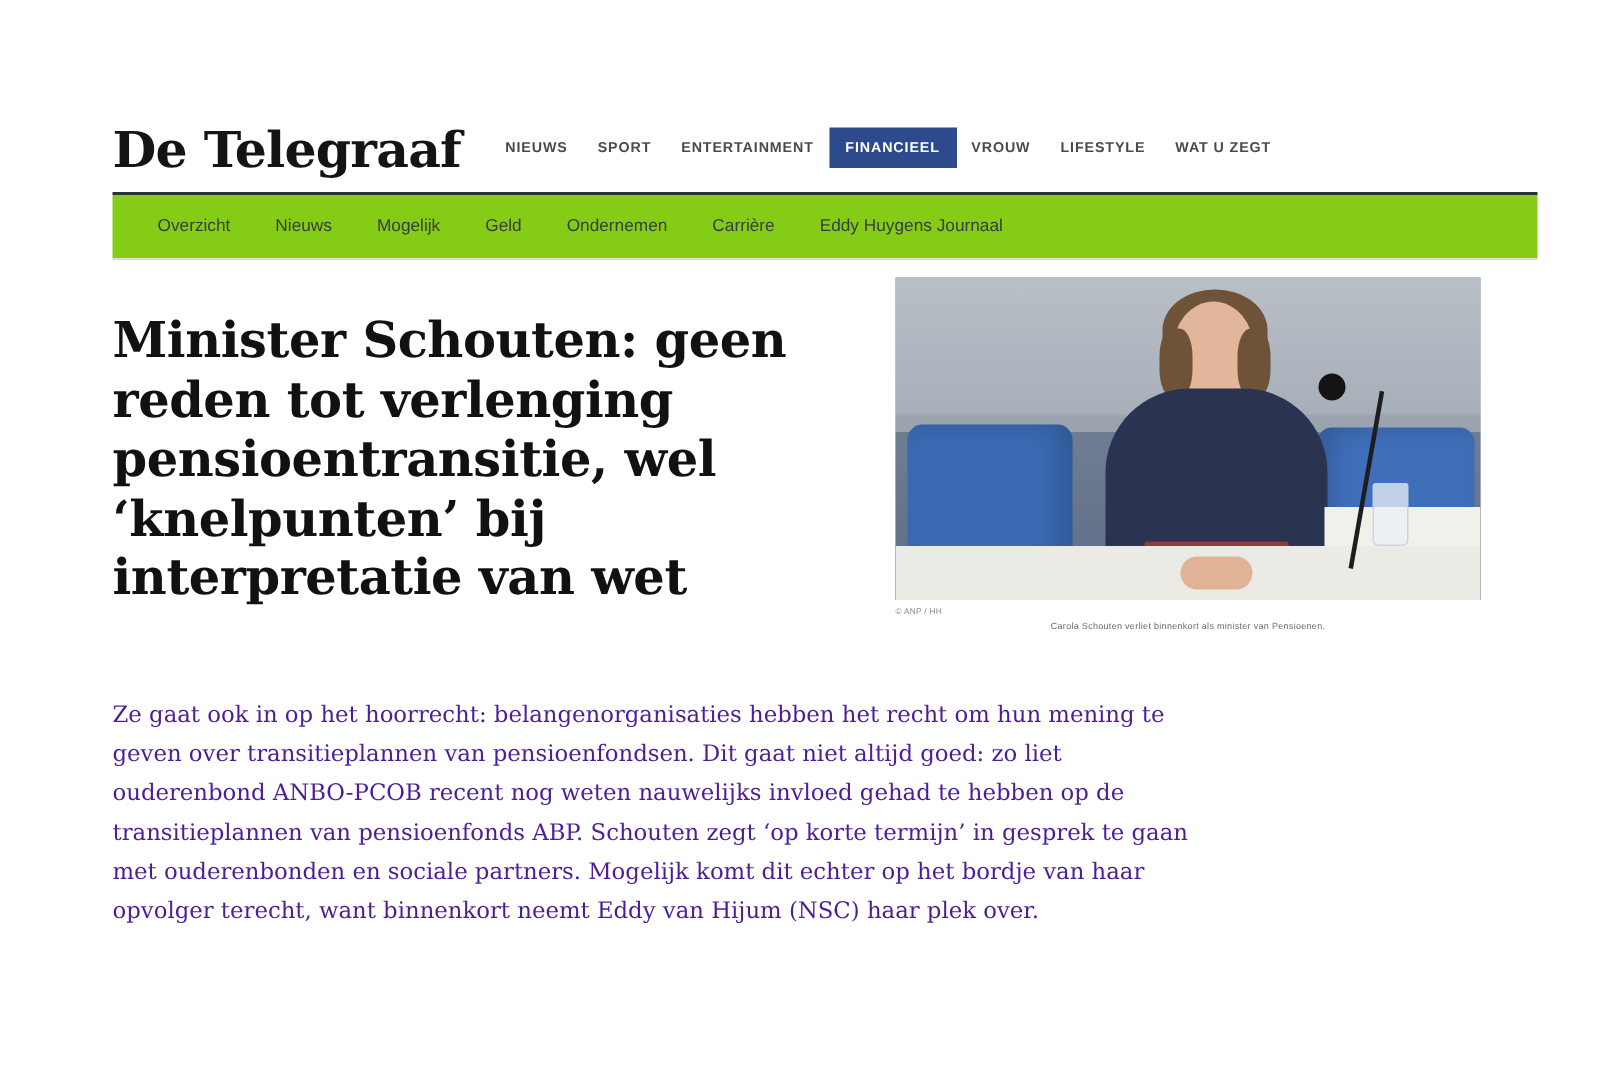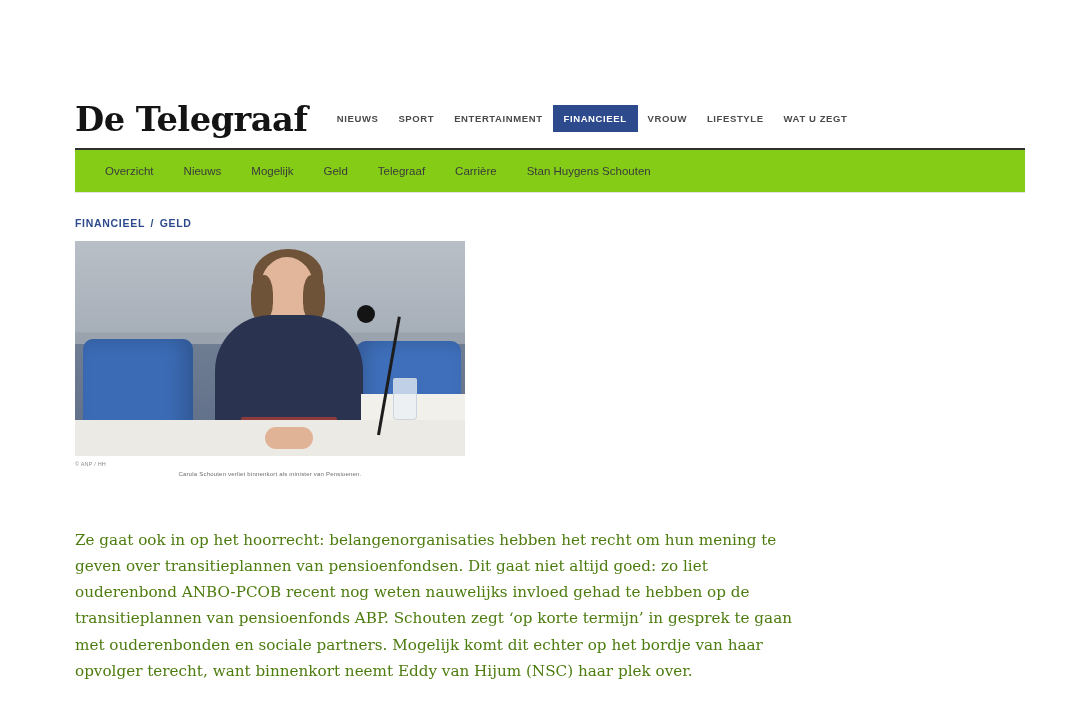--- a/index.html
+++ b/index.html
@@ -15,21 +15,21 @@
   }
   .page {
     position: relative;
     width: 1080px;
     height: 720px;
     background: #ffffff;
   }
   .article {
     position: absolute;
     left: 75px;
-    top: 103px;
+    top: 83px;
     width: 950px;
   }
 
   
   .masthead {
     display: flex;
     align-items: flex-end;
     gap: 24px;
     padding-bottom: 12px;
   }
@@ -247,26 +247,26 @@
   .caption {
     margin-top: 4px;
     font-size: 6px;
     color: #6d6d6d;
     text-align: center;
     letter-spacing: .2px;
   }
 
   
   .bodytext {
-    margin-top: 50px;
+    margin-top: 36px;
     width: 730px;
     font-family: "DejaVu Serif", "Liberation Serif", serif;
     font-size: 15.2px;
     line-height: 1.72;
-    color: #4d7c0f;
+    color: #4c1d95;
   }
 
   
   .edge-top, .edge-bottom {
     position: absolute;
     left: 0; right: 0;
     height: 18px;
     background: #ffffff;
   }
   .edge-top { top: 0; }
@@ -293,32 +293,28 @@
       </div>
     </div>
 
     <div class="rule"></div>
 
     <div class="subnav">
       <div class="subitem">Overzicht</div>
       <div class="subitem">Nieuws</div>
       <div class="subitem">Mogelijk</div>
       <div class="subitem">Geld</div>
-      <div class="subitem">Telegraaf</div>
+      <div class="subitem">Ondernemen</div>
       <div class="subitem">Carrière</div>
-      <div class="subitem">Stan Huygens Schouten</div>
+      <div class="subitem">Eddy Huygens Journaal</div>
     </div>
 
-    <div class="breadcrumb">
-      <span>FINANCIEEL</span>
-      <span class="sep">/</span>
-      <span>GELD</span>
-    </div>
 
     <div class="content-row">
+      <h1 class="headline">Minister Schouten: geen reden tot verlenging pensioentransitie, wel ‘knelpunten’ bij interpretatie van wet</h1>
 
       <div class="media">
         <div class="photo">
           <div class="bg"></div>
           <div class="wall-lower"></div>
           <div class="chair-left"></div>
           <div class="chair-right"></div>
           <div class="person-hair"></div>
           <div class="person-head"></div>
           <div class="person-hair2"></div>

